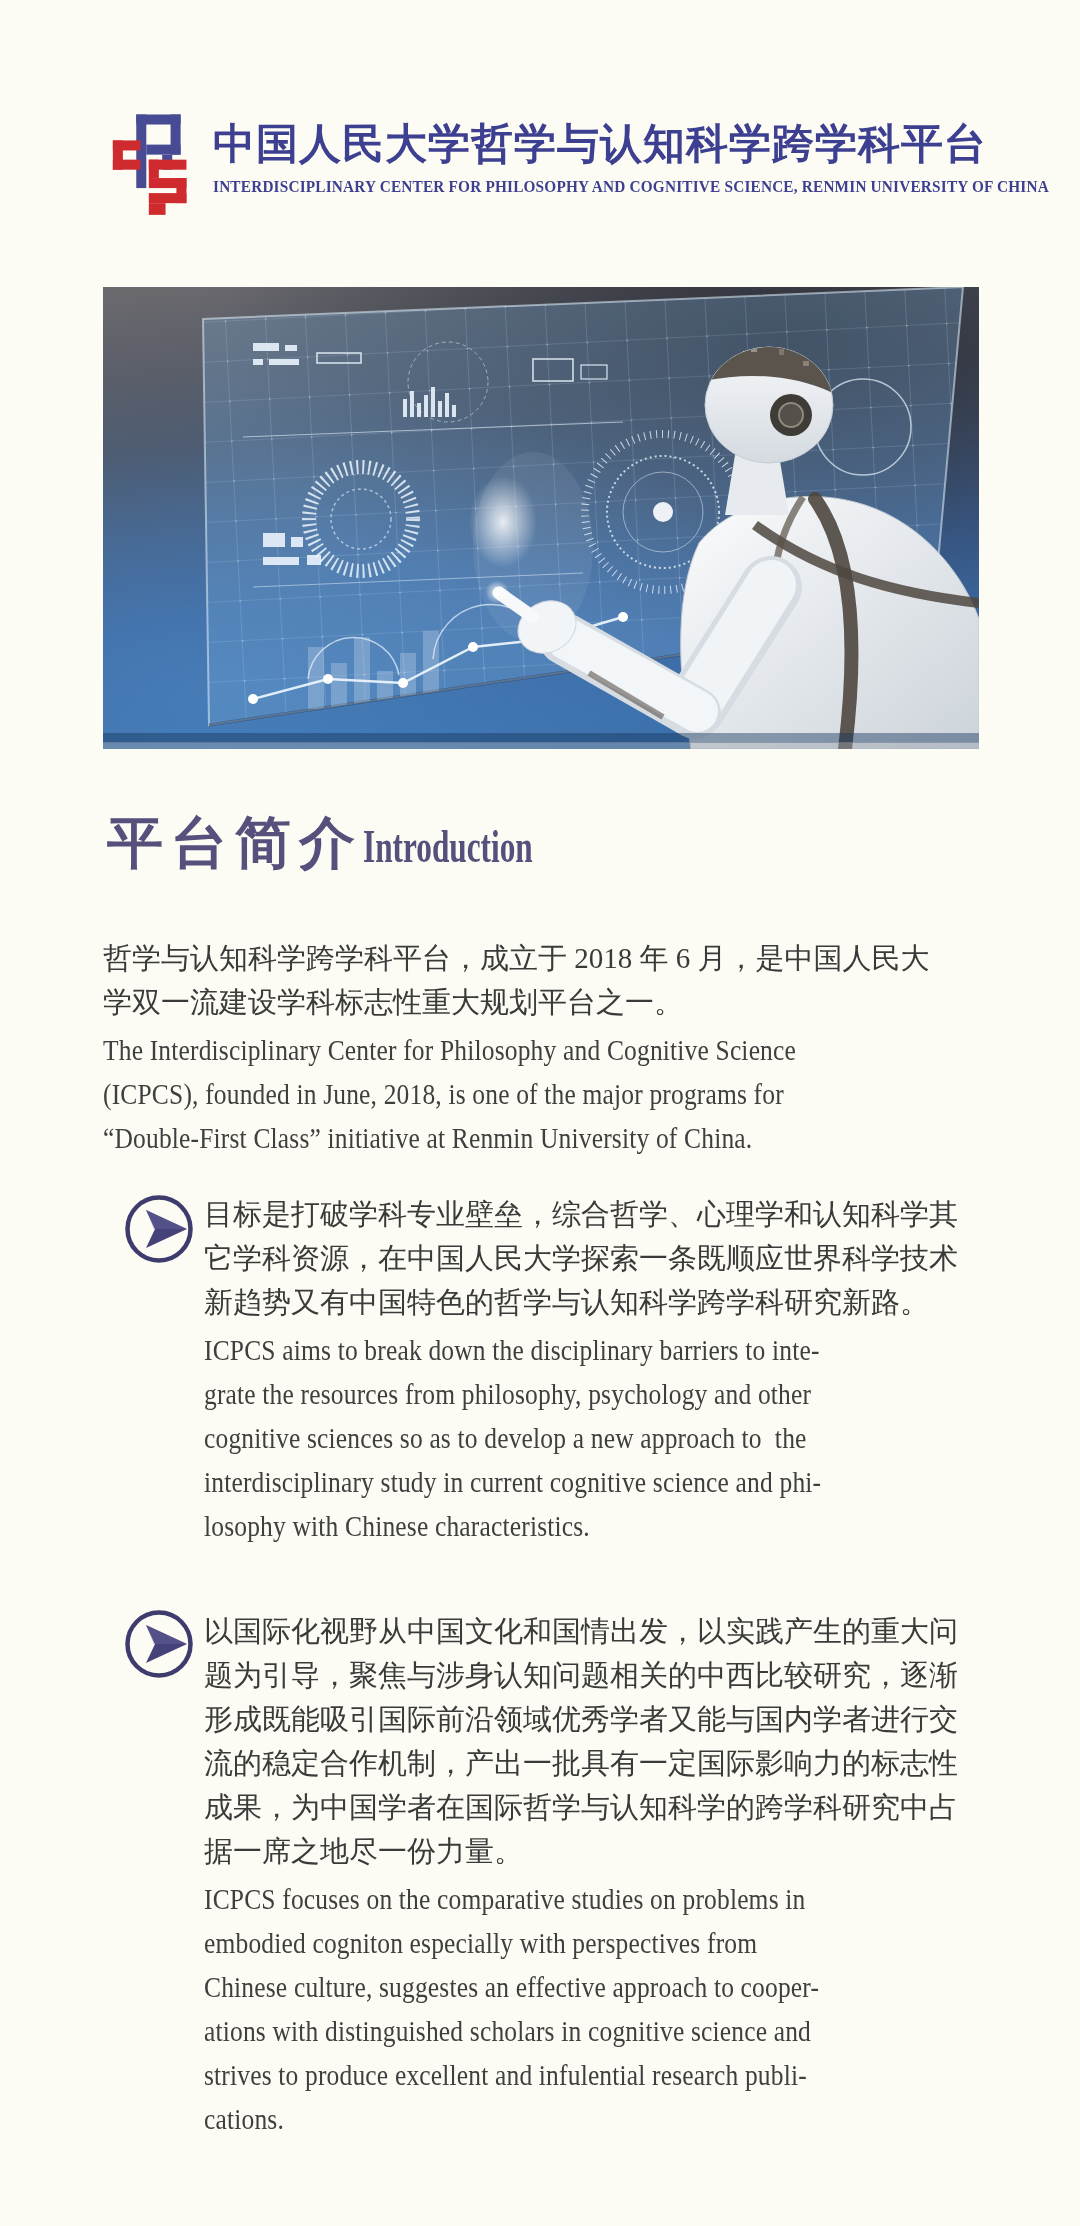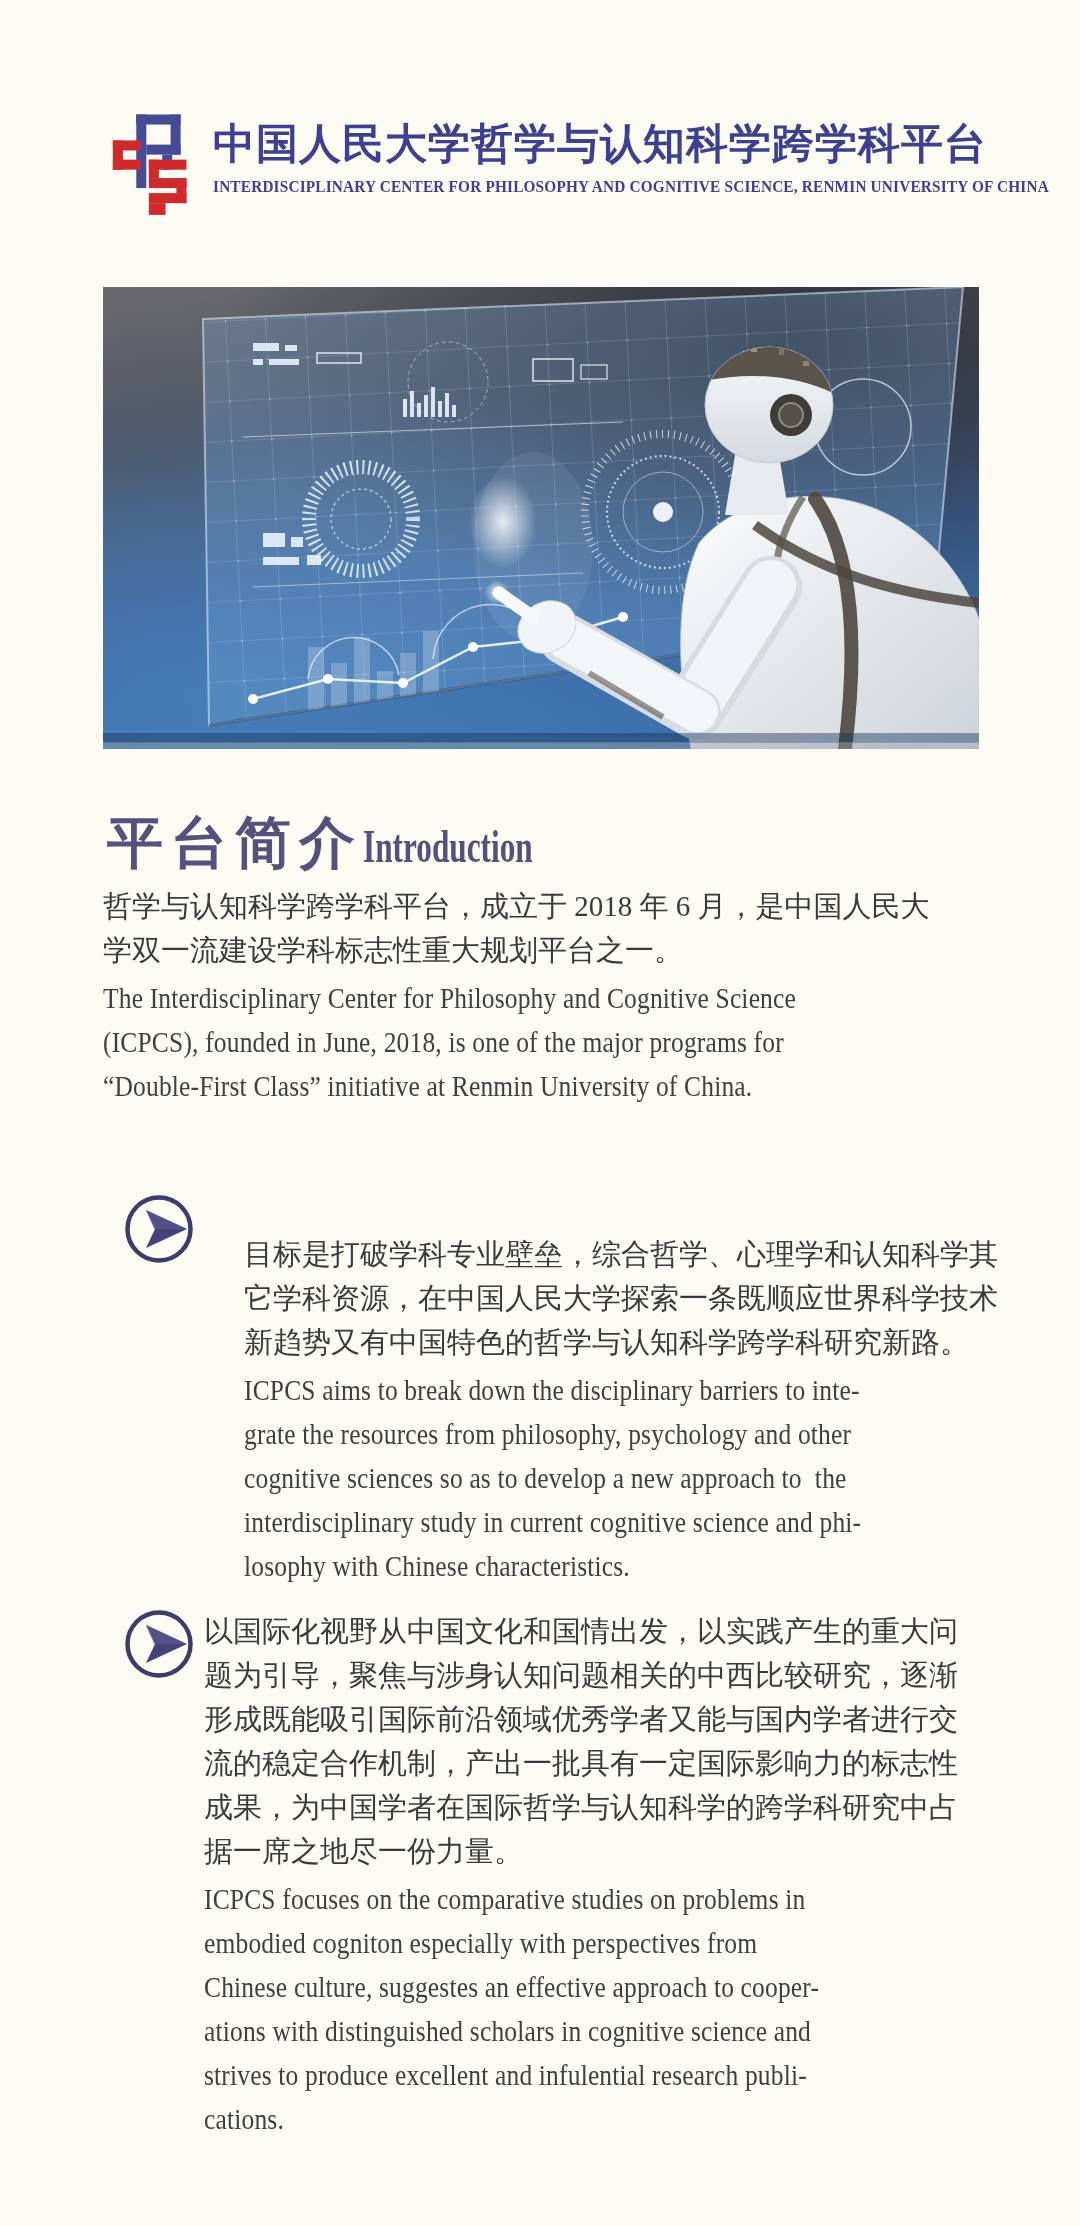--- a/index.html
+++ b/index.html
@@ -40,26 +40,26 @@
   
   .heading{position:absolute;left:107px;top:806px;display:flex;align-items:baseline;white-space:nowrap;}
   .heading-zh{font-size:56px;font-weight:bold;color:var(--heading);letter-spacing:8px;}
   .heading-en{font-size:46px;font-weight:bold;color:var(--heading);
     transform:scaleX(0.68);transform-origin:0 100%;letter-spacing:0;}
   
   .textblock{white-space:pre-wrap;line-height:44px;}
   .zh{font-size:29px;color:var(--body);}
   .en{font-size:30px;color:#3f3f3f;letter-spacing:0.2px;
       transform:scaleX(0.85);transform-origin:0 0;margin-top:4px;}
-  .intro{position:absolute;left:103px;top:884px;width:880px;}
+  .intro{position:absolute;left:103px;top:936px;width:880px;}
   .bullet-icon{position:absolute;width:70px;height:70px;}
   .bullet-icon.b1{left:124px;top:1194px;}
   .bullet-icon.b2{left:124px;top:1609px;}
   .bullet-text{position:absolute;left:204px;width:790px;}
-  .bullet-text.b1{top:1232px;margin-left:40px;}
+  .bullet-text.b1{top:1192px;}
   .bullet-text.b2{top:1609px;}
 </style>
 </head>
 <body>
 
 <div class="page">
 
   <div class="header">
     <svg class="logo" viewBox="0 0 110 140">
 

